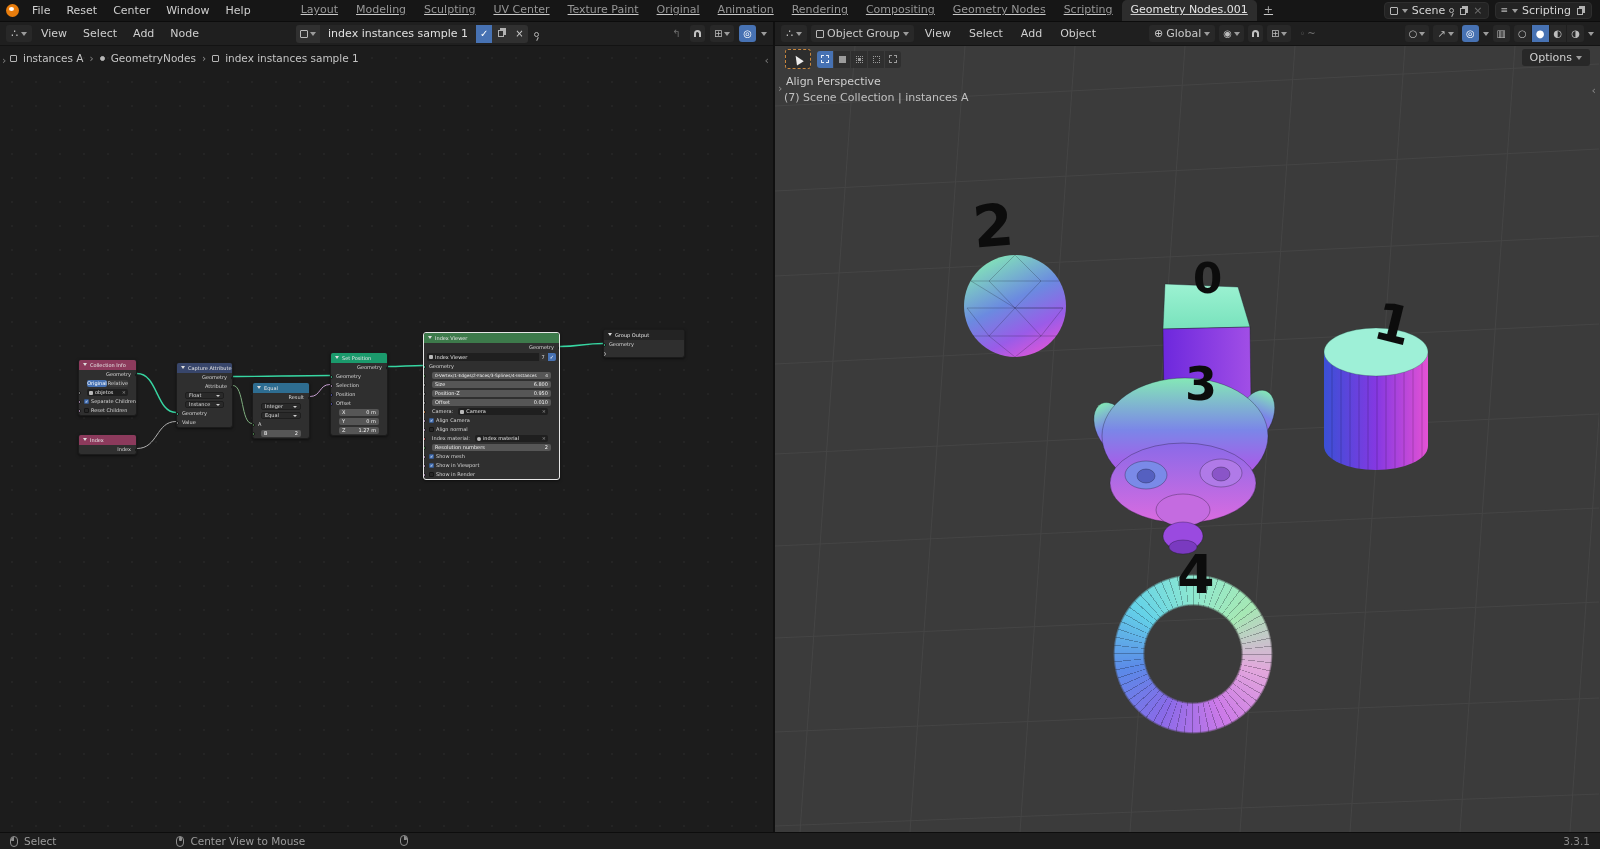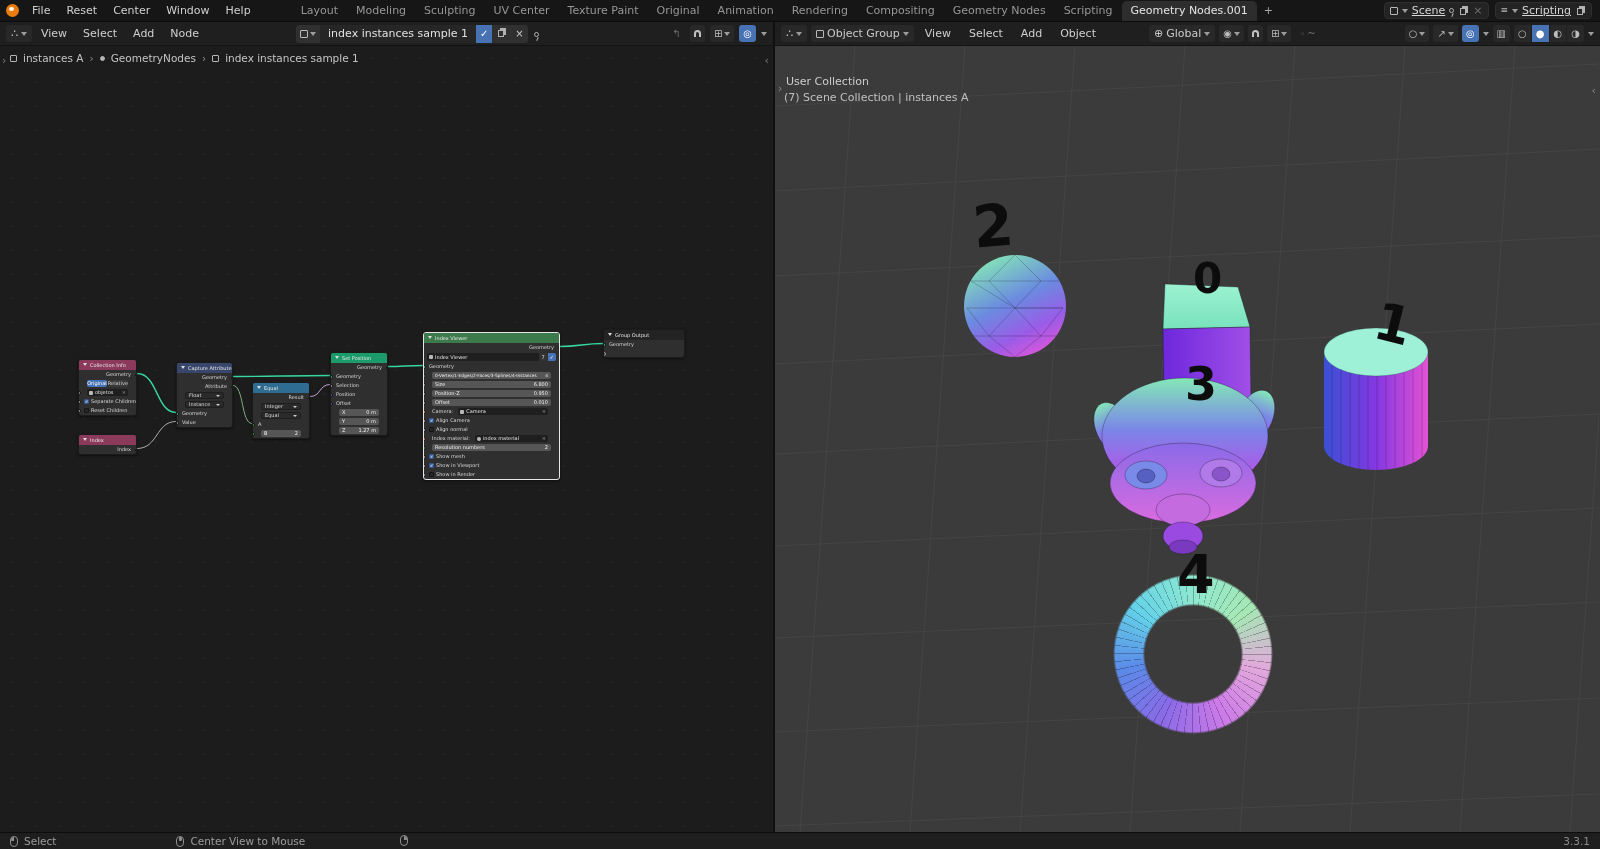--- a/index.html
+++ b/index.html
@@ -6,27 +6,27 @@
   html,body { background:#000; }
   body { font-family:"DejaVu Sans","Liberation Sans",sans-serif; }
   .app { position:relative; width:1600px; height:849px; background:#111; overflow:hidden; color:#c9c9c9; }
 
   
   .topbar { height:22px; background:#161616; border-bottom:1px solid #0c0c0c; display:flex; align-items:stretch; font-size:11px; }
   .tb-left { display:flex; align-items:center; gap:2px; padding:0 6px; }
   .blender-logo { width:13px; height:13px; border-radius:50%; background:#e87d0d; position:relative; margin-right:4px; }
   .blender-logo::after { content:""; position:absolute; left:3px; top:3px; width:5px; height:4px; border-radius:50%; background:#fff; }
   .menu { padding:2px 7px; color:#cfcfcf; border-radius:3px; }
-  .tabs { display:flex; align-items:flex-end; margin-left:28px; }
+  .tabs { display:flex; margin-left:28px;text-decoration:underline; }
   .tab { padding:3px 9px 4px; color:#969696; white-space:nowrap; }
   .tab.active { background:#2d2d2d; color:#e4e4e4; border-radius:5px 5px 0 0; }
   .tab.plus { color:#a8a8a8; padding:3px 7px 4px; }
   .tb-right { margin-left:auto; display:flex; align-items:center; gap:6px; padding-right:8px; }
   .idchip { display:flex; align-items:center; gap:4px; background:#232323; border:1px solid #2e2e2e; border-radius:4px; padding:2px 5px; height:17px; }
-  .idchip .txt { color:#d6d6d6;text-decoration:underline; }
+  .idchip .txt { color:#d6d6d6; }
   .car { display:inline-block; width:0; height:0; border-left:3px solid transparent; border-right:3px solid transparent; border-top:4px solid #9c9c9c; }
   .ic-sq { width:8px; height:8px; border:1px solid #b9b9b9; border-radius:1px; display:inline-block; }
   .ic-lines { color:#b9b9b9; font-size:9px; line-height:9px; }
   .icopy { width:6px; height:7px; border:1px solid #b2b2b2; display:inline-block; box-shadow:2px -2px 0 0 #b2b2b2; margin:1px 3px 0 2px; }
   .ipin { width:5px; height:5px; border:1px solid #b2b2b2; border-radius:50%; display:inline-block; position:relative; }
   .ipin::after { content:""; position:absolute; left:2px; top:4px; width:1px; height:4px; background:#b2b2b2; transform:rotate(25deg); }
   .dim { color:#6f6f6f; }
 
   
   .main { display:flex; height:810px; }
@@ -619,25 +619,53 @@
         <div class="torus"></div>
 
         
         <div class="obj-label lbl0">0</div>
         <div class="obj-label lbl1">1</div>
         <div class="obj-label lbl2">2</div>
         <div class="obj-label lbl3">3</div>
         <div class="obj-label lbl4">4</div>
 
         
+        <div class="vp-tools">
+          <span class="tool-cursor">
+              <span class="cursor-arrow"></span>
+            </span>
+          <span class="selgroup">
+            <span class="selbtn on">
+                <span class="dash"></span>
+              </span>
+            <span class="selbtn">
+                <span class="solidsq"></span>
+              </span>
+            <span class="selbtn">
+                <span class="sq-o">
+                  <i></i>
+                </span>
+              </span>
+            <span class="selbtn">
+                <span class="sq-o"></span>
+              </span>
+            <span class="selbtn">
+                <span class="dash" style="border-color:#9c9c9c"></span>
+              </span>
+          </span>
+          <span class="options-btn">
+              <span>Options</span>
+              <span class="car"></span>
+            </span>
+        </div>
 
         <span class="vtog" style="left:3px;top:36px">›</span>
         <span class="vtog" style="right:4px;top:38px">‹</span>
 
-        <div class="vp-text">User Collection</div>
+        <div class="vp-text">Align Perspective</div>
         <div class="vp-text2">(7) Scene Collection | instances A</div>
       </div>
     </div>
   </div>
 
   <div class="statusbar">
     <span class="mouse l"></span>
     <span>Select</span>
     <span class="sb-mid">
       <span class="mouse m"></span>

